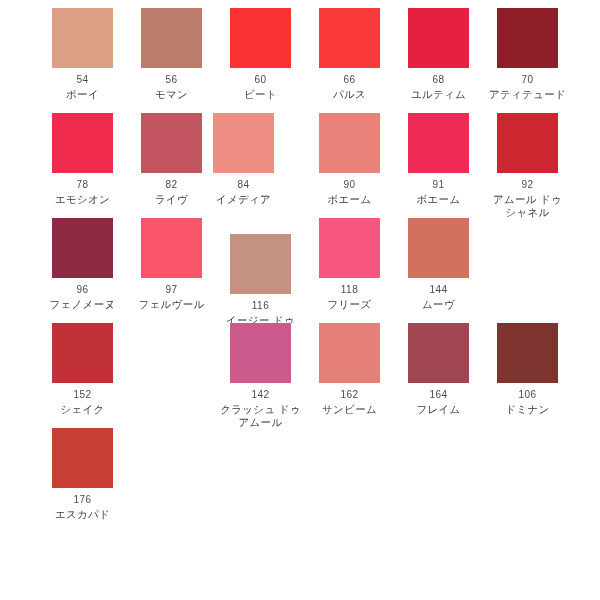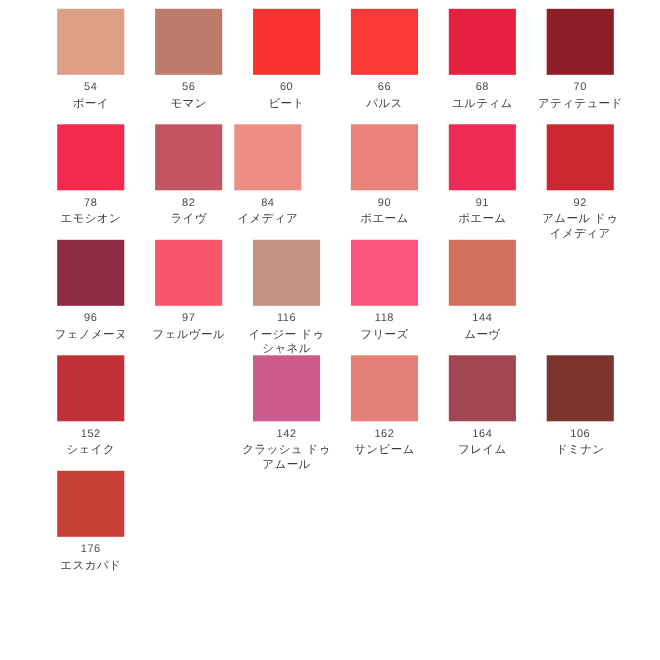--- a/index.html
+++ b/index.html
@@ -103,33 +103,33 @@
   </div>
     <div class="swatch-cell" style="left: 394px; top: 113px;">
     <div class="swatch-chip" style="background: rgb(237, 43, 85); width: 61px; height: 60px;"></div>
     <div class="swatch-code">91</div>
     <div class="swatch-name">ボエーム</div>
   </div>
     <div class="swatch-cell" style="left: 483px; top: 113px;">
     <div class="swatch-chip" style="background: rgb(204, 38, 48); width: 61px; height: 60px;"></div>
     <div class="swatch-code">92</div>
     <div class="swatch-name">アムール ドゥ
-イメディア</div>
+シャネル</div>
   </div>
     <div class="swatch-cell" style="left: 38px; top: 218px;">
     <div class="swatch-chip" style="background: rgb(142, 42, 68); width: 61px; height: 60px;"></div>
     <div class="swatch-code">96</div>
     <div class="swatch-name">フェノメーヌ</div>
   </div>
     <div class="swatch-cell" style="left: 127px; top: 218px;">
     <div class="swatch-chip" style="background: rgb(249, 85, 106); width: 61px; height: 60px;"></div>
     <div class="swatch-code">97</div>
     <div class="swatch-name">フェルヴール</div>
   </div>
-    <div class="swatch-cell" style="left: 216px; top: 218px;">
+    <div class="swatch-cell" style="left: 216px; top: 234px;">
     <div class="swatch-chip" style="background: rgb(197, 145, 130); width: 61px; height: 60px;"></div>
     <div class="swatch-code">116</div>
     <div class="swatch-name">イージー ドゥ
 シャネル</div>
   </div>
     <div class="swatch-cell" style="left: 305px; top: 218px;">
     <div class="swatch-chip" style="background: rgb(249, 86, 127); width: 61px; height: 60px;"></div>
     <div class="swatch-code">118</div>
     <div class="swatch-name">フリーズ</div>
   </div>

